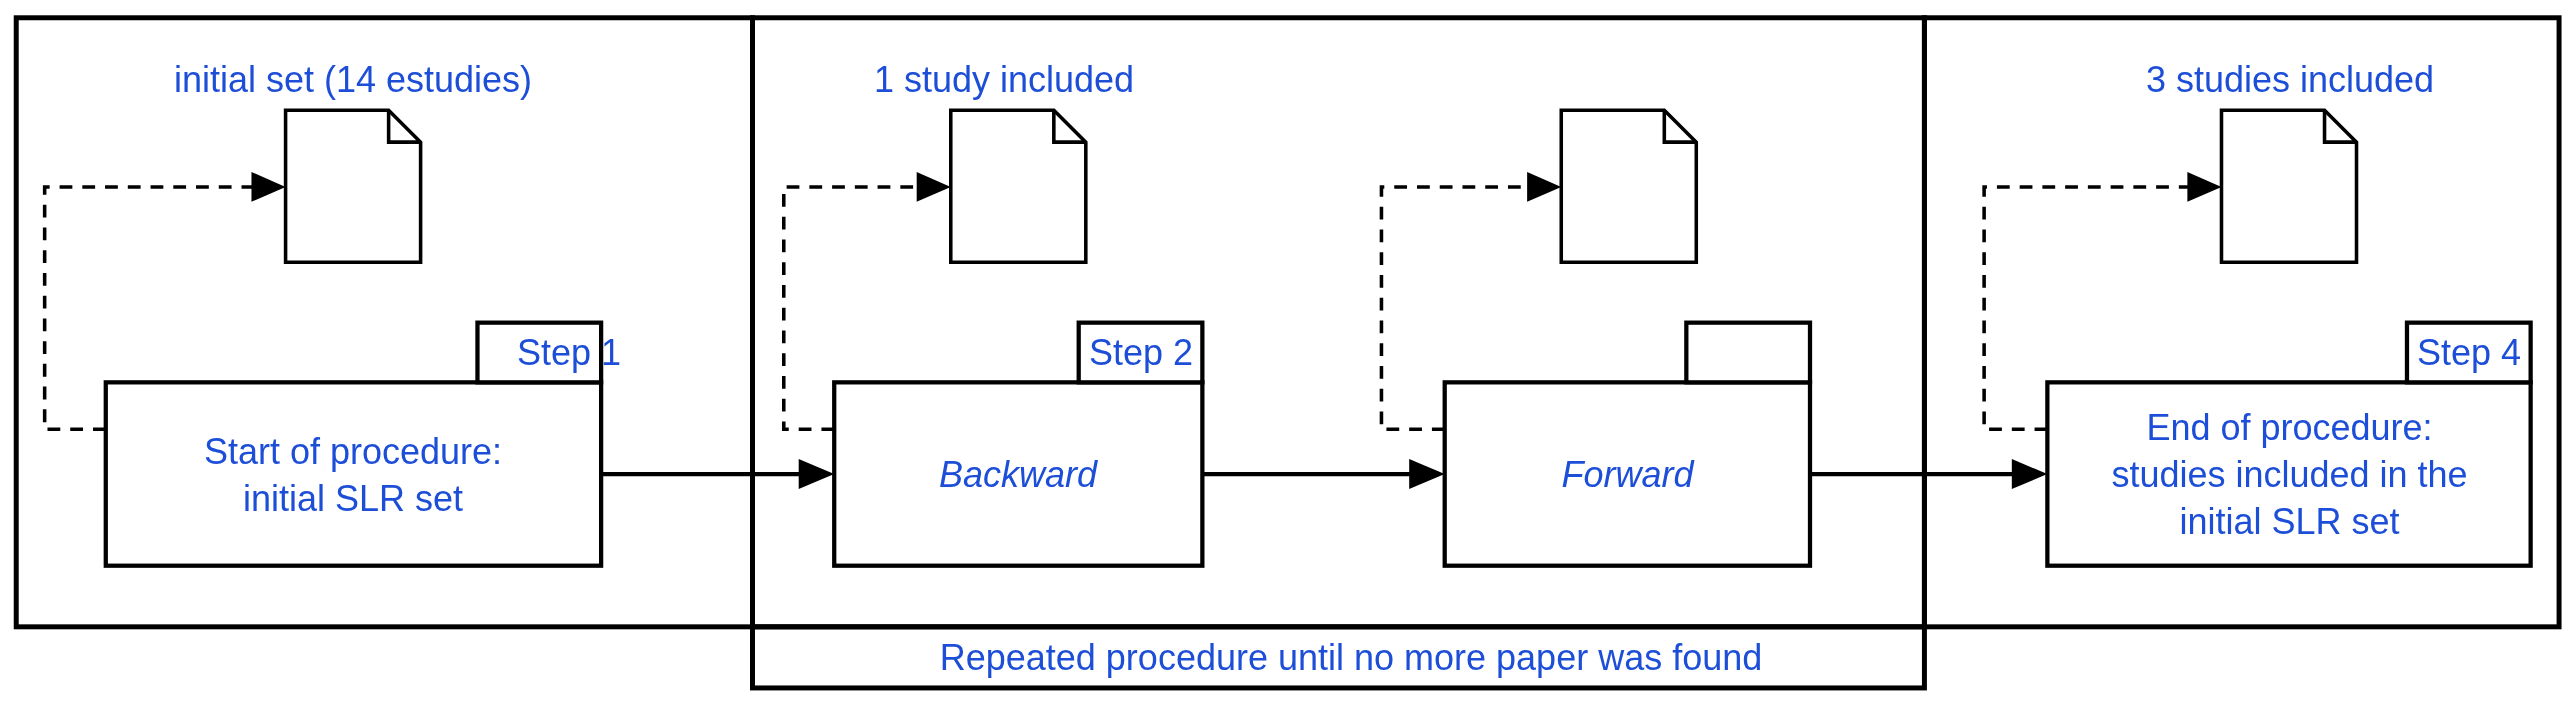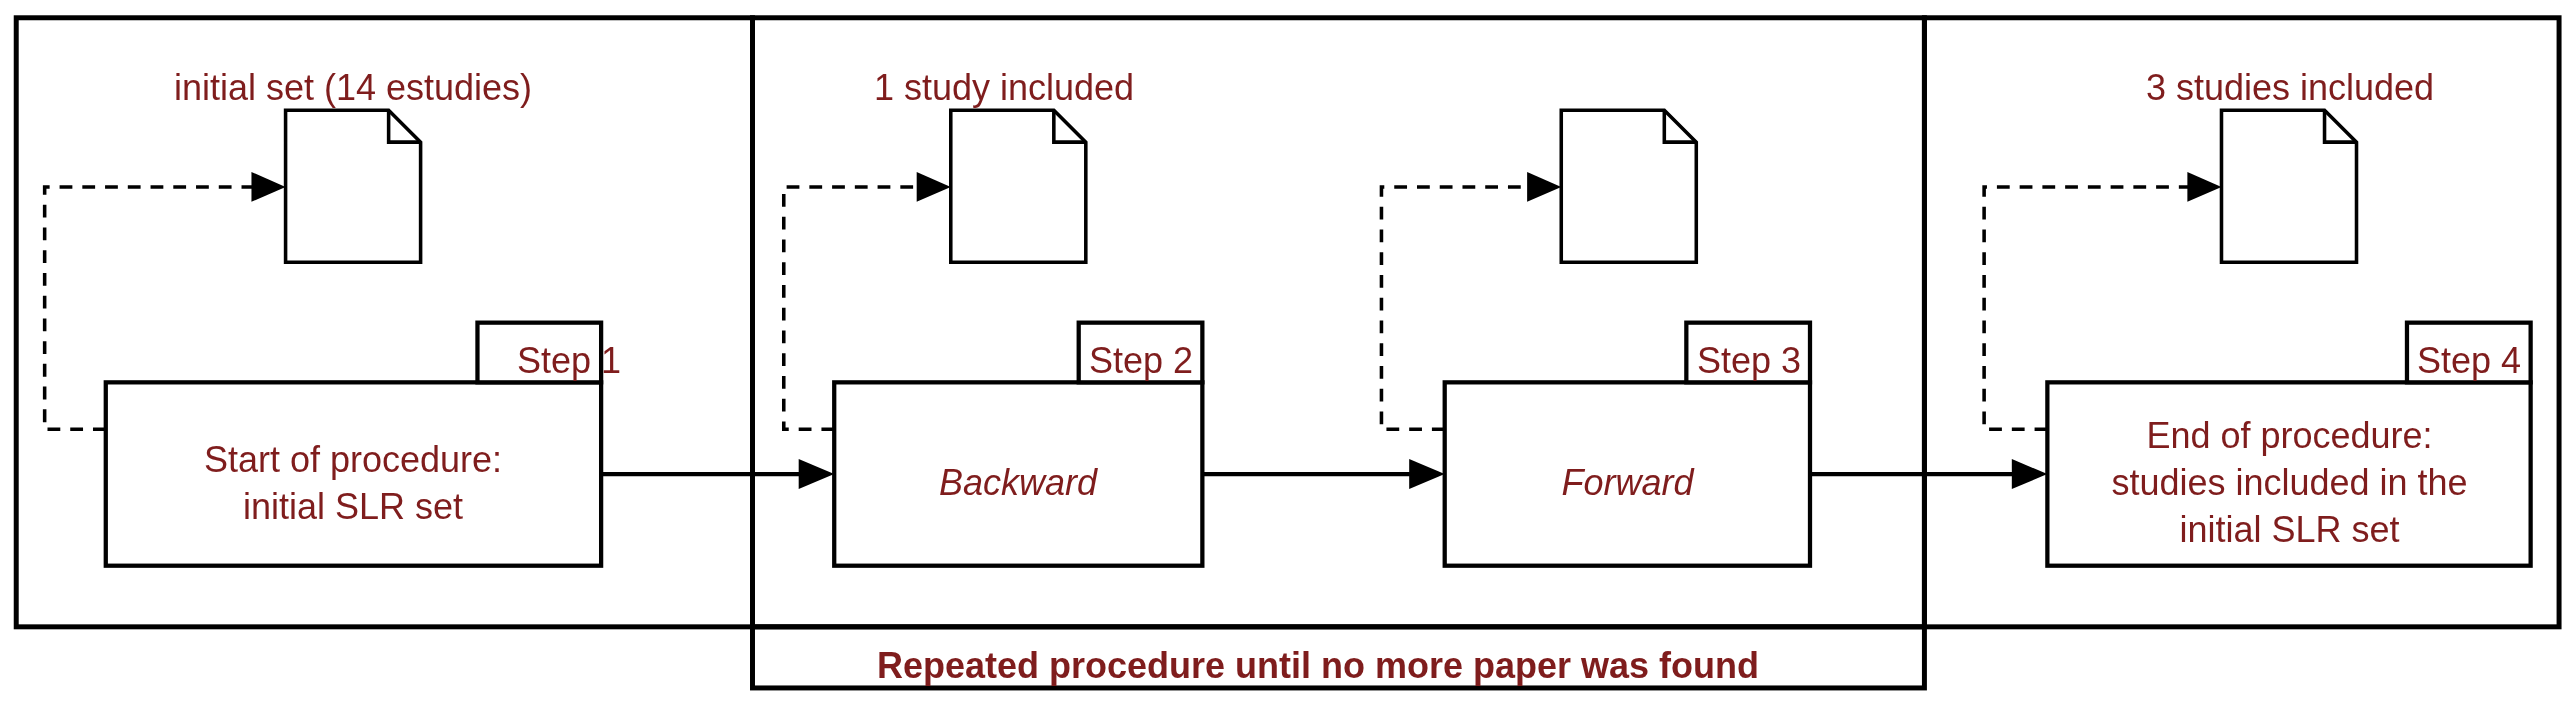--- a/index.html
+++ b/index.html
@@ -8,44 +8,43 @@
     width: 2576px;
     height: 705px;
     background: #ffffff;
     font-family: "Liberation Sans", sans-serif;
     color: #000000;
     overflow: hidden;
   }
   .canvas svg { position: absolute; left: 0; top: 0; }
   .txt {
     position: absolute;
-    color: #7f1d1d;
+    color: #1d4ed8;
     font-size: 36px;
     line-height: 40px;
     text-align: center;
     white-space: pre-line;
-    margin-top: 8px;
   }
   .artifact-label { top: 60px; height: 43px; }
   .box-text {
     display: flex;
     align-items: center;
     justify-content: center;
     line-height: 47px;
   }
   .italic { font-style: italic; }
   .tag-text {
     display: flex;
     align-items: center;
     justify-content: center;
     line-height: 36px;
   }
   .caption-text {
-    left: 732px; top: 627px; width: 1172px; height: 61px;
-    display: flex; align-items: center; justify-content: center; font-weight: bold;
+    left: 765px; top: 627px; width: 1172px; height: 61px;
+    display: flex; align-items: center; justify-content: center;
   }
 </style>
 </head>
 <body>
 
 <div class="canvas">
 
   <svg width="2576" height="705" viewBox="0 0 3623 992">
 
     <g stroke="#000000" stroke-width="5" fill="none" stroke-dasharray="18 14">
@@ -104,21 +103,20 @@
       <path d="M 3270 155 v 45 h 45" fill="none"></path>
     </g>
   </svg>
 
   <div class="txt artifact-label" style="left:33px;  width:640px;">initial set (14 estudies)</div>
   <div class="txt artifact-label" style="left:684px; width:640px;">1 study included</div>
   <div class="txt artifact-label" style="left:1970px;width:640px;">3 studies included</div>
 
   <div class="txt tag-text" style="left:477px; top:323px;width:124px;height:60px;padding-left:30px;">Step 1</div>
   <div class="txt tag-text" style="left:1079px;top:323px;width:124px;height:60px;">Step 2</div>
-  <div class="txt tag-text" style="left:1687px;top:323px;width:124px;height:60px;">Step 3</div>
   <div class="txt tag-text" style="left:2407px;top:323px;width:124px;height:60px;">Step 4</div>
 
   <div class="txt box-text" style="left:105px; top:383px;width:496px;height:183px;">Start of procedure:
 initial SLR set</div>
   <div class="txt box-text italic" style="left:1445px;top:383px;width:365px;height:183px;">Forward</div>
   <div class="txt box-text italic" style="left:834px;top:383px;width:368px;height:183px;">Backward</div>
   <div class="txt box-text" style="left:2048px;top:383px;width:483px;height:183px;">End of procedure:
 studies included in the
 initial SLR set</div>
 

